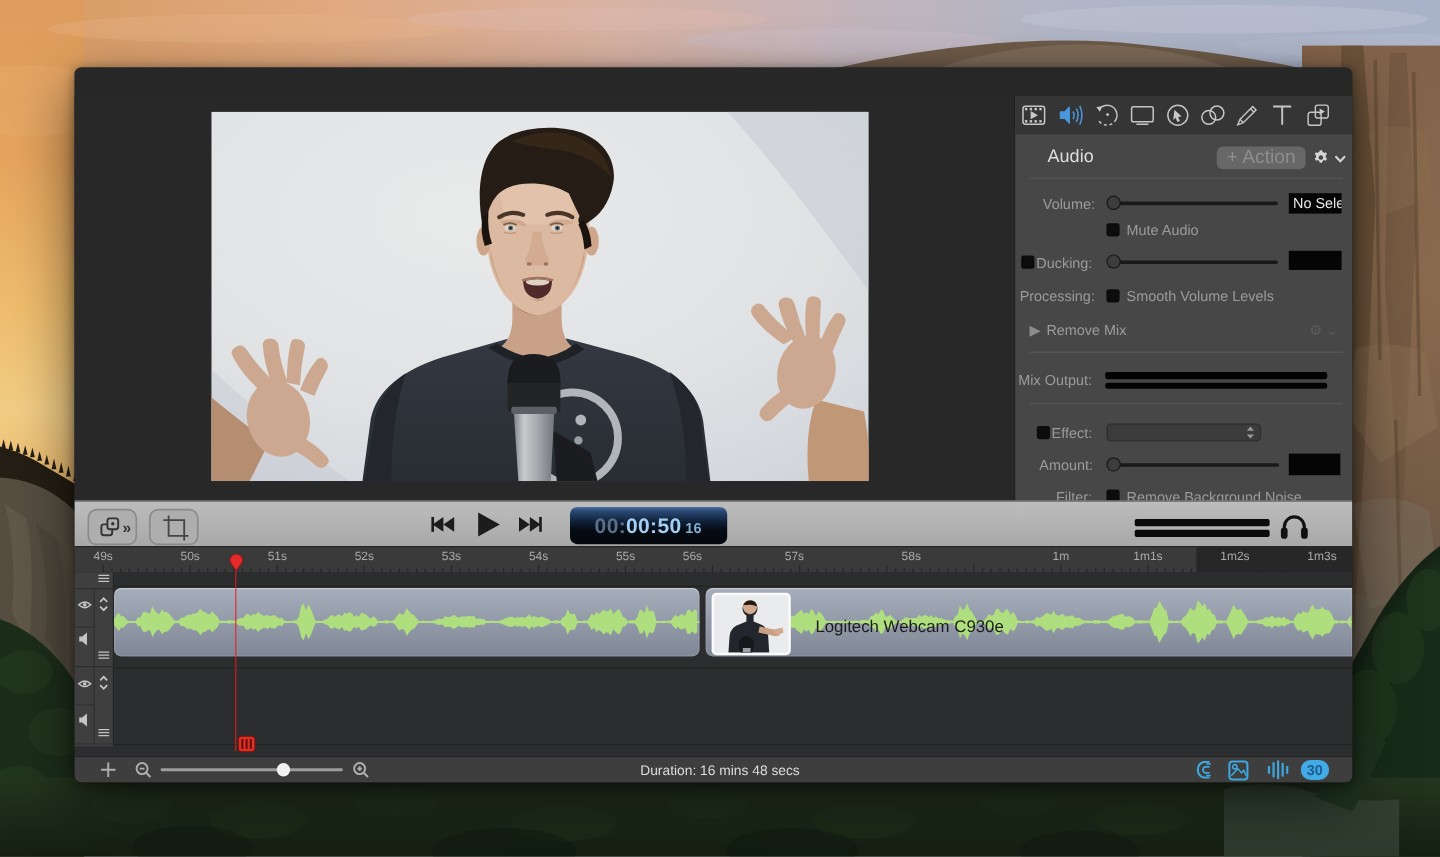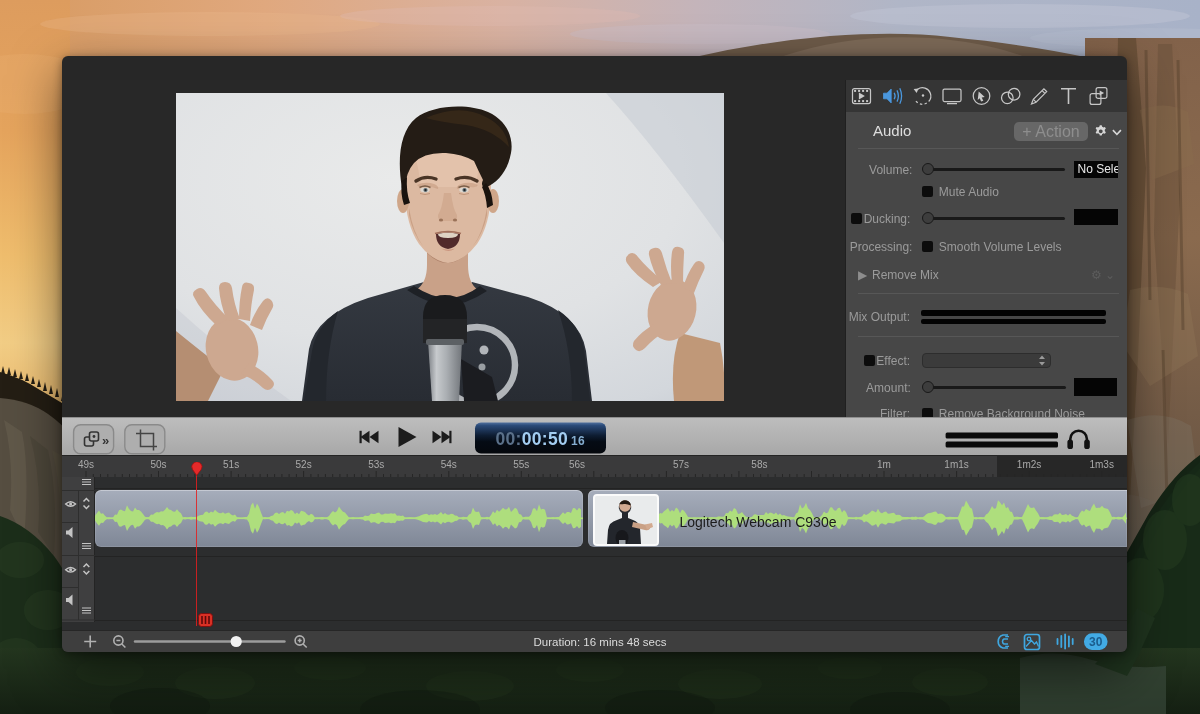--- a/index.html
+++ b/index.html
@@ -436,21 +436,21 @@
     </div>
     <div id="ruler">
         <div class="rlab" style="left:24.0px;">49s</div>
       <div class="rlab" style="left:96.5px;">50s</div>
       <div class="rlab" style="left:169.1px;">51s</div>
       <div class="rlab" style="left:241.6px;">52s</div>
       <div class="rlab" style="left:314.2px;">53s</div>
       <div class="rlab" style="left:386.8px;">54s</div>
       <div class="rlab" style="left:459.3px;">55s</div>
       <div class="rlab" style="left:501px;margin-left:14px;">56s</div>
-      <div class="rlab" style="left:619px;">57s</div>
+      <div class="rlab" style="left:600px;">57s</div>
       <div class="rlab" style="left:676.9px;padding-left:41px;">58s</div>
       <div class="rlab" style="left:749.5px;margin-top:32px;">59s</div>
       <div class="rlab" style="left:822.0px;">1m</div>
       <div class="rlab" style="left:894.6px;">1m1s</div>
       <div class="rlab" style="left:967.1px;">1m2s</div>
       <div class="rlab" style="left:1039.7px;">1m3s</div>
       <svg class="abs" style="left:0;top:0;" width="1065" height="22">
           <path d="M24.0,15 L24.0,22 M31.3,18 L31.3,22 M38.5,18 L38.5,22 M45.8,18 L45.8,22 M53.0,18 L53.0,22 M60.3,18 L60.3,22 M67.5,18 L67.5,22 M74.8,18 L74.8,22 M82.0,18 L82.0,22 M89.3,18 L89.3,22 M96.5,15 L96.5,22 M103.8,18 L103.8,22 M111.1,18 L111.1,22 M118.3,18 L118.3,22 M125.6,18 L125.6,22 M132.8,18 L132.8,22 M140.1,18 L140.1,22 M147.3,18 L147.3,22 M154.6,18 L154.6,22 M161.8,18 L161.8,22 M169.1,15 L169.1,22 M176.4,18 L176.4,22 M183.6,18 L183.6,22 M190.9,18 L190.9,22 M198.1,18 L198.1,22 M205.4,18 L205.4,22 M212.6,18 L212.6,22 M219.9,18 L219.9,22 M227.1,18 L227.1,22 M234.4,18 L234.4,22 M241.6,15 L241.6,22 M248.9,18 L248.9,22 M256.2,18 L256.2,22 M263.4,18 L263.4,22 M270.7,18 L270.7,22 M277.9,18 L277.9,22 M285.2,18 L285.2,22 M292.4,18 L292.4,22 M299.7,18 L299.7,22 M306.9,18 L306.9,22 M314.2,15 L314.2,22 M321.5,18 L321.5,22 M328.7,18 L328.7,22 M336.0,18 L336.0,22 M343.2,18 L343.2,22 M350.5,18 L350.5,22 M357.7,18 L357.7,22 M365.0,18 L365.0,22 M372.2,18 L372.2,22 M379.5,18 L379.5,22 M386.8,15 L386.8,22 M394.0,18 L394.0,22 M401.3,18 L401.3,22 M408.5,18 L408.5,22 M415.8,18 L415.8,22 M423.0,18 L423.0,22 M430.3,18 L430.3,22 M437.5,18 L437.5,22 M444.8,18 L444.8,22 M452.0,18 L452.0,22 M459.3,15 L459.3,22 M466.6,18 L466.6,22 M473.8,18 L473.8,22 M481.1,18 L481.1,22 M488.3,18 L488.3,22 M495.6,18 L495.6,22 M502.8,18 L502.8,22 M510.1,18 L510.1,22 M517.3,18 L517.3,22 M524.6,18 L524.6,22 M531.8,15 L531.8,22 M539.1,18 L539.1,22 M546.4,18 L546.4,22 M553.6,18 L553.6,22 M560.9,18 L560.9,22 M568.1,18 L568.1,22 M575.4,18 L575.4,22 M582.6,18 L582.6,22 M589.9,18 L589.9,22 M597.1,18 L597.1,22 M604.4,15 L604.4,22 M611.7,18 L611.7,22 M618.9,18 L618.9,22 M626.2,18 L626.2,22 M633.4,18 L633.4,22 M640.7,18 L640.7,22 M647.9,18 L647.9,22 M655.2,18 L655.2,22 M662.4,18 L662.4,22 M669.7,18 L669.7,22 M676.9,15 L676.9,22 M684.2,18 L684.2,22 M691.5,18 L691.5,22 M698.7,18 L698.7,22 M706.0,18 L706.0,22 M713.2,18 L713.2,22 M720.5,18 L720.5,22 M727.7,18 L727.7,22 M735.0,18 L735.0,22 M742.2,18 L742.2,22 M749.5,15 L749.5,22 M756.8,18 L756.8,22 M764.0,18 L764.0,22 M771.3,18 L771.3,22 M778.5,18 L778.5,22 M785.8,18 L785.8,22 M793.0,18 L793.0,22 M800.3,18 L800.3,22 M807.5,18 L807.5,22 M814.8,18 L814.8,22 M822.0,15 L822.0,22 M829.3,18 L829.3,22 M836.6,18 L836.6,22 M843.8,18 L843.8,22 M851.1,18 L851.1,22 M858.3,18 L858.3,22 M865.6,18 L865.6,22 M872.8,18 L872.8,22 M880.1,18 L880.1,22 M887.3,18 L887.3,22 M894.6,15 L894.6,22 M901.9,18 L901.9,22 M909.1,18 L909.1,22 M916.4,18 L916.4,22 M923.6,18 L923.6,22 M930.9,18 L930.9,22 M938.1,18 L938.1,22 M945.4,18 L945.4,22 M952.6,18 L952.6,22 M959.9,18 L959.9,22 M967.1,15 L967.1,22 M974.4,18 L974.4,22 M981.7,18 L981.7,22 M988.9,18 L988.9,22 M996.2,18 L996.2,22 M1003.4,18 L1003.4,22 M1010.7,18 L1010.7,22 M1017.9,18 L1017.9,22 M1025.2,18 L1025.2,22 M1032.4,18 L1032.4,22 M1039.7,15 L1039.7,22 M1047.0,18 L1047.0,22 M1054.2,18 L1054.2,22 M1061.5,18 L1061.5,22" stroke="#262626" stroke-width="1"></path>
         </svg>
     </div>

